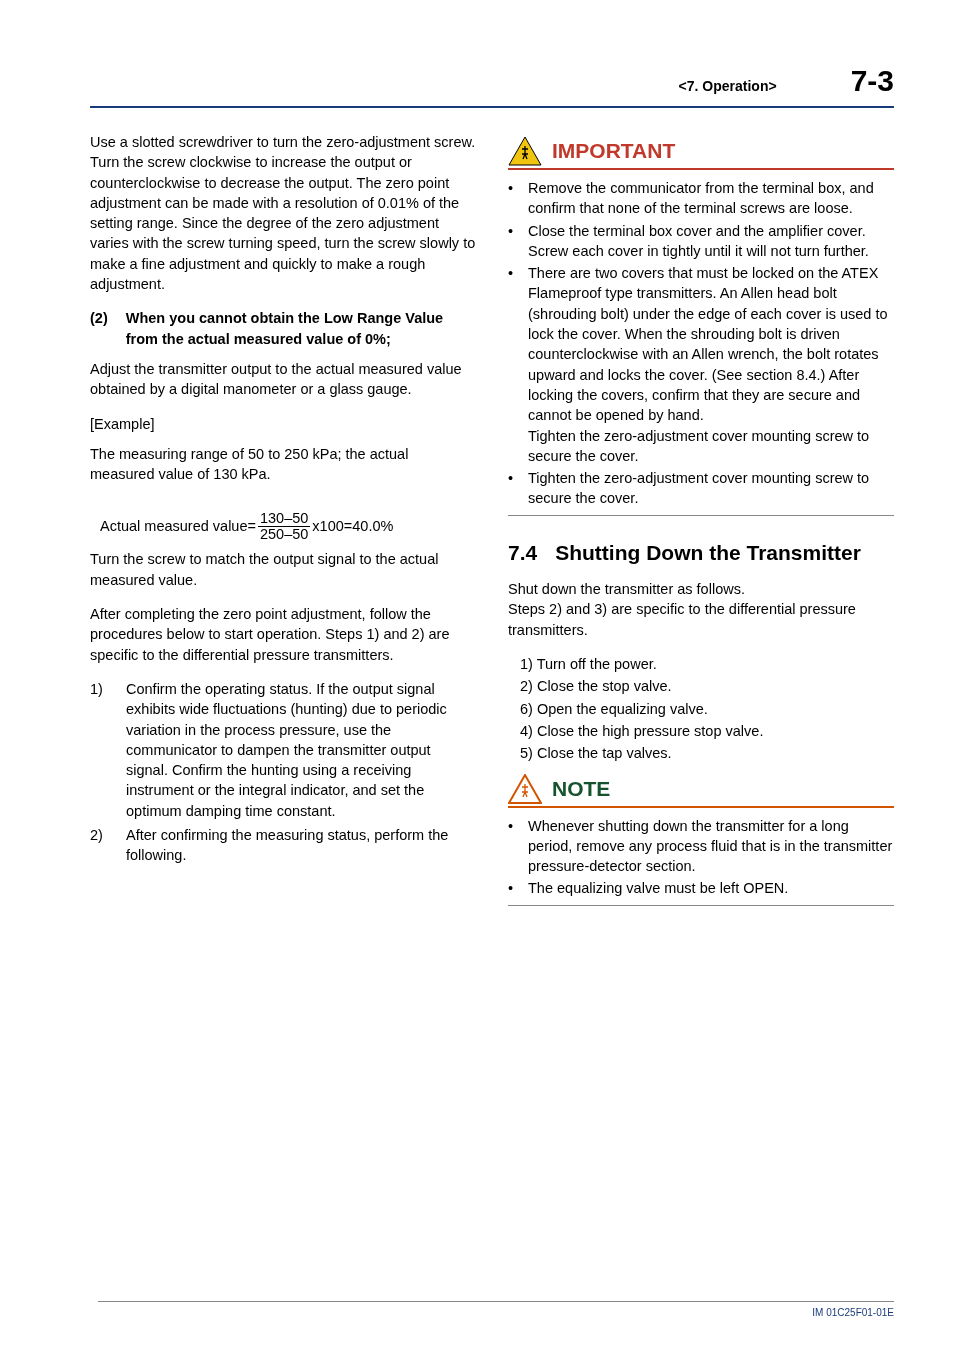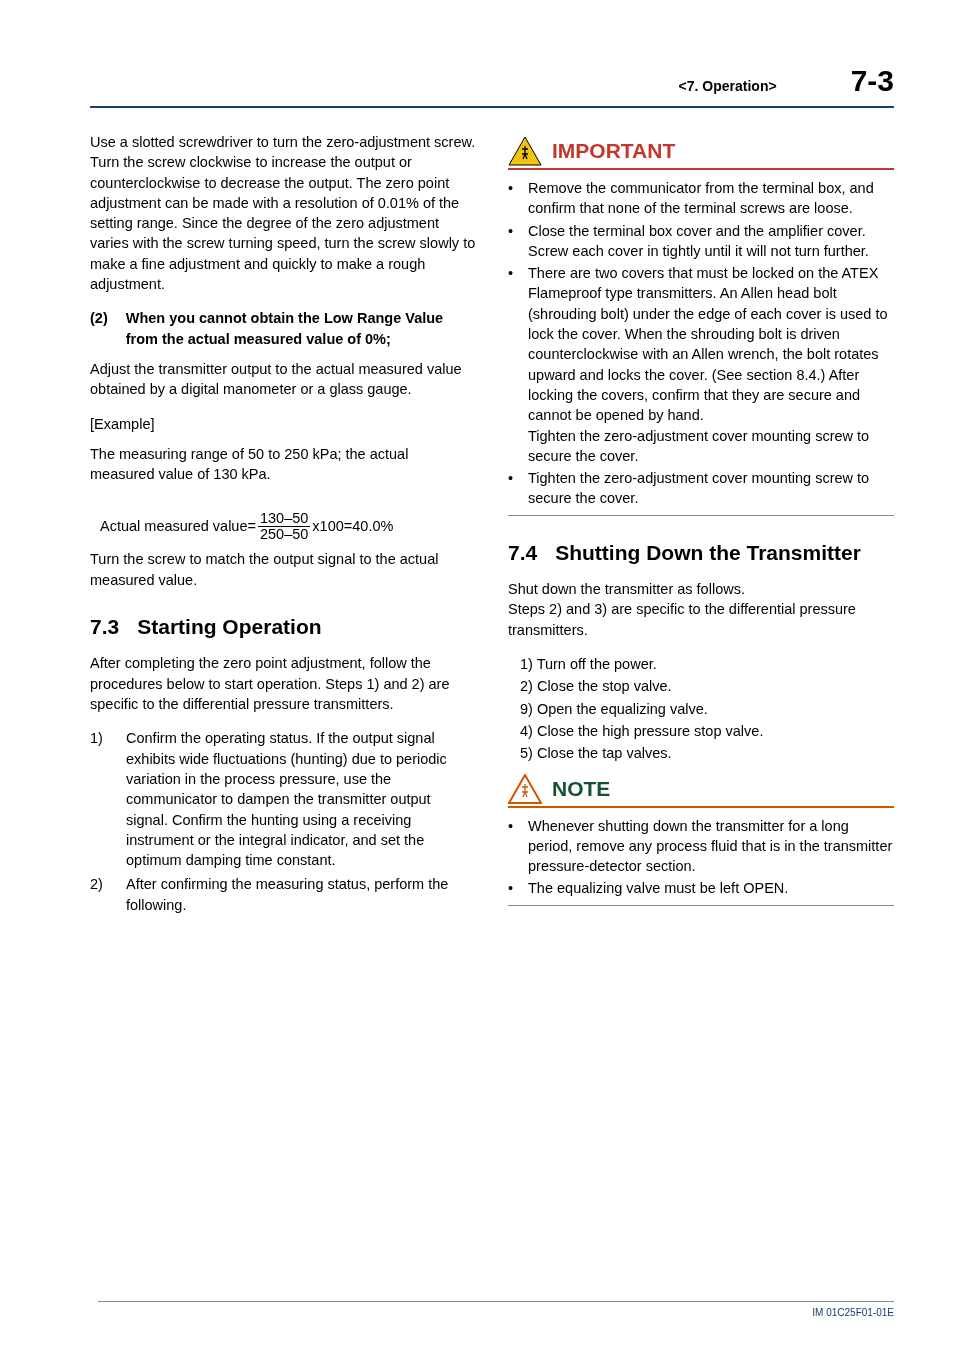--- a/index.html
+++ b/index.html
@@ -90,24 +90,20 @@
         <span class="frac">
           <span class="top">130–50</span>
           <span class="bot">250–50</span>
         </span>
         <span>x100=40.0%</span>
       </div>
     </div>
 
     <p>Turn the screw to match the output signal to the actual measured value.</p>
 
-    <h2 class="sec">
-      <span class="num">7.3</span>
-      <span class="txt">Starting Operation</span>
-    </h2>
     <p>After completing the zero point adjustment, follow the procedures below to start operation. Steps 1) and 2) are specific to the differential pressure transmitters.</p>
 
     <ol class="steps">
       <li>
         <span class="n">1)</span>
         <span class="t">Confirm the operating status. If the output signal exhibits wide fluctuations (hunting) due to periodic variation in the process pressure, use the communicator to dampen the transmitter output signal. Confirm the hunting using a receiving instrument or the integral indicator, and set the optimum damping time constant.</span>
       </li>
       <li>
         <span class="n">2)</span>
         <span class="t">After confirming the measuring status, perform the following.</span>
@@ -151,21 +147,21 @@
     <h2 class="sec">
       <span class="num">7.4</span>
       <span class="txt">Shutting Down the Transmitter</span>
     </h2>
     <p style="white-space:pre-line">Shut down the transmitter as follows.
 Steps 2) and 3) are specific to the differential pressure transmitters.</p>
 
     <ul class="simple-list">
       <li>1) Turn off the power.</li>
       <li>2) Close the stop valve.</li>
-      <li>9) Open the equalizing valve.</li>
+      <li>6) Open the equalizing valve.</li>
       <li>4) Close the high pressure stop valve.</li>
       <li>5) Close the tap valves.</li>
     </ul>
 
     <div class="note">
       <div class="callout-head">
         <svg class="tri" viewBox="0 0 34 30">
           <polygon points="17,1 33,29 1,29" fill="none" stroke="#d35400" stroke-width="2"></polygon>
           <path d="M17 10 l0 8 M14 13 l6 0 M14 18 l6 0 M17 18 l-2 5 M17 18 l2 5" stroke="#d35400" stroke-width="1.3" fill="none"></path>
         </svg>

